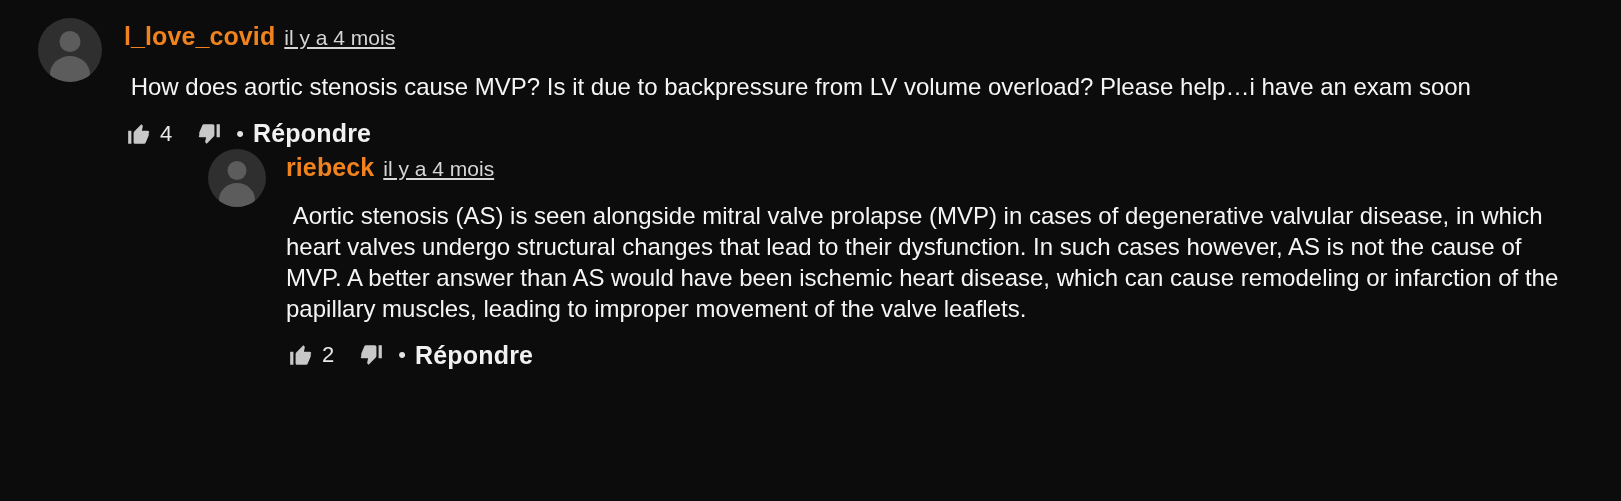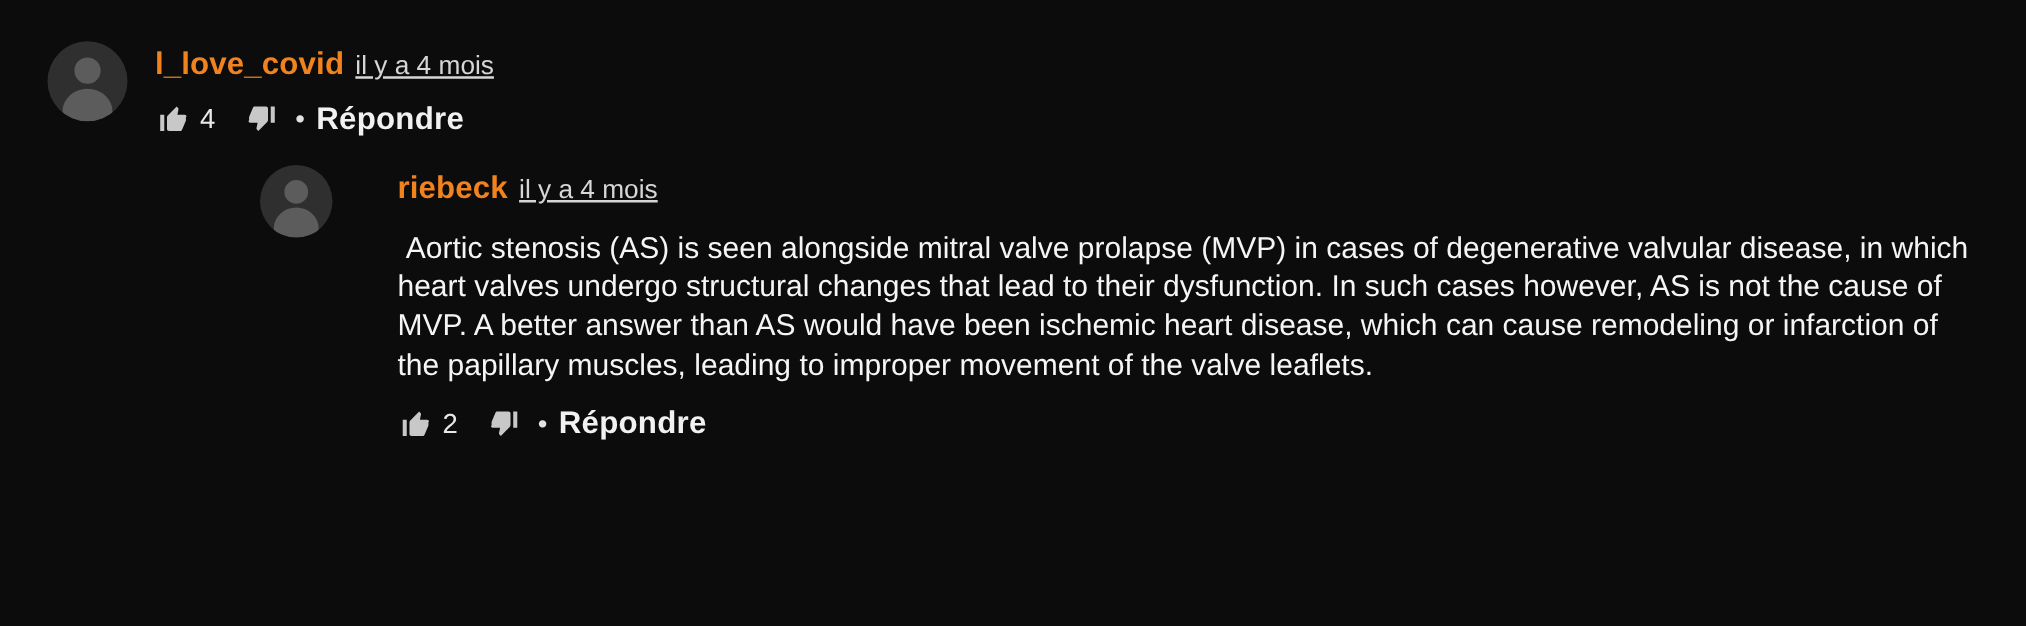--- a/index.html
+++ b/index.html
@@ -22,28 +22,25 @@
 
   .comment {
     display: flex;
     align-items: flex-start;
     gap: 0;
   }
 
   .comment.top-level {
     padding-left: 38px;
     padding-right: 16px;
-    margin-top: 15px;
   }
 
   .reply-block {
     padding-left: 208px;
     padding-right: 40px;
-    margin-top: 22px;
-    gap: 32px;
   }
 
   .avatar {
     flex: 0 0 auto;
     border-radius: 50%;
     background: #2f2f2f;
     position: relative;
     overflow: hidden;
   }
   .avatar.big { width: 64px; height: 64px; margin-right: 22px; }
@@ -151,20 +148,21 @@
   <div class="comment top-level">
     <div class="avatar big">
       <div class="head"></div>
       <div class="body"></div>
     </div>
     <div class="comment-body">
       <div class="meta-line">
         <span class="author">l_love_covid</span>
         <span class="timestamp">il y a 4 mois</span>
       </div>
+      <div class="comment-text"> How does aortic stenosis cause MVP? Is it due to backpressure from LV volume overload? Please help…i have an exam soon</div>
       <div class="actions">
         <span class="icon-btn">
           <svg width="26" height="26" viewBox="0 0 24 24" fill="currentColor" aria-hidden="true">
             <path d="M2 21h3V9H2v12zm19.5-10.5c0-.83-.67-1.5-1.5-1.5h-5.31l.8-3.84.03-.27c0-.35-.15-.67-.38-.9L14.17 3 7.6 9.59c-.37.36-.6.86-.6 1.41v8.5C7 20.33 7.67 21 8.5 21h8.25c.62 0 1.15-.37 1.38-.91l2.72-6.36c.08-.2.15-.42.15-.65v-2.58z"></path>
           </svg>
         </span>
         <span class="vote-count">4</span>
         <span class="icon-btn dislike-wrap">
           <svg width="26" height="26" viewBox="0 0 24 24" fill="currentColor" aria-hidden="true">
             <path d="M22 3h-3v12h3V3zM2.5 13.5c0 .83.67 1.5 1.5 1.5h5.31l-.8 3.84-.03.27c0 .35.15.67.38.9L9.83 21l6.57-6.59c.37-.36.6-.86.6-1.41v-8.5C17 3.67 16.33 3 15.5 3H7.25c-.62 0-1.15.37-1.38.91L3.15 10.27c-.08.2-.15.42-.15.65v2.58z"></path>

